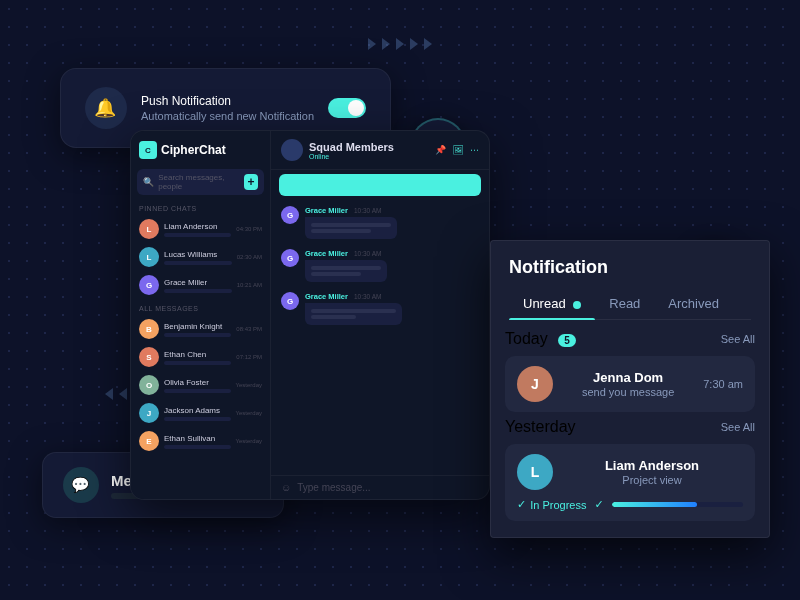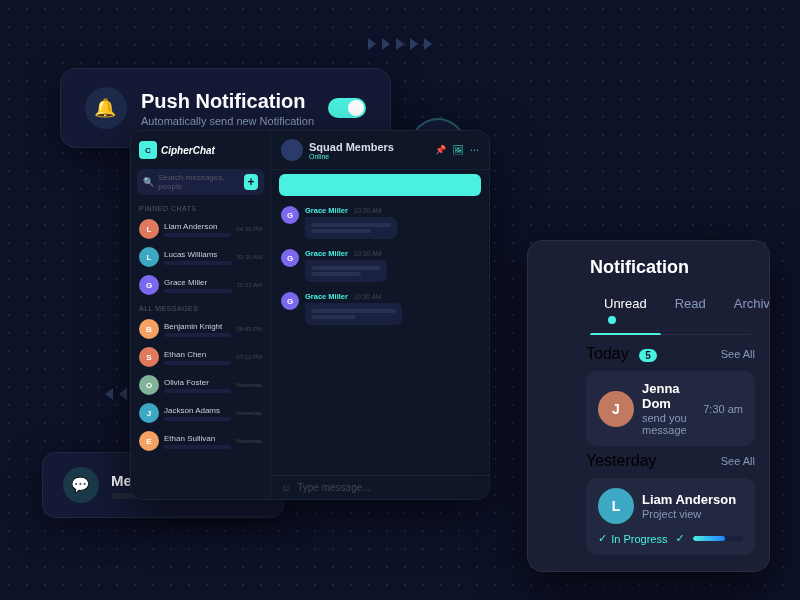--- a/index.html
+++ b/index.html
@@ -75,22 +75,22 @@
       border-radius: 50%;
       display: flex;
       align-items: center;
       justify-content: center;
       font-size: 18px;
       color: #4af0e0;
       flex-shrink: 0;
     }
     .push-text h3 {
       color: #fff;
-      font-size: 20px;
-      font-weight: 700;
+      font-size: 12px;
+      font-weight: 400;
     }
     .push-text p {
       color: #8899bb;
       font-size: 11px;
       margin-top: 2px;
     }
     .toggle {
       margin-left: auto;
       width: 38px;
       height: 20px;
@@ -192,23 +192,22 @@
       border-radius: 4px;
       font-size: 8px;
       display: flex;
       align-items: center;
       justify-content: center;
       color: #0f1628;
       font-weight: bold;
     }
     .logo-text {
       color: #fff;
-      font-size: 10px;
+      font-size: 12px;
       font-weight: 600;
-      font-style: italic;
     }
     .chat-search {
       margin: 4px 6px;
       background: #1a2040;
       border-radius: 6px;
       padding: 4px 6px;
       display: flex;
       align-items: center;
       gap: 4px;
     }
@@ -415,27 +414,26 @@
       border: 2px solid rgba(74,240,224,0.2);
       box-shadow: 0 4px 20px rgba(0,0,0,0.4);
       font-size: 20px;
     }
 
     
     .notification-panel {
       position: absolute;
       top: 240px;
       right: 30px;
-      width: 243px;
+      width: 280px;
       background: #1a1f35;
-      border-radius: 16px;
+      border-radius: 4px;
       box-shadow: 0 16px 48px rgba(0,0,0,0.7);
       overflow: hidden;
       border: 1px solid rgba(255,255,255,0.07);
-      padding-left: 44px;
     }
     .notif-header {
       padding: 16px 18px 0;
     }
     .notif-title {
       color: #fff;
       font-size: 18px;
       font-weight: 700;
     }
     .notif-tabs {
@@ -516,20 +514,21 @@
       flex-shrink: 0;
       display: flex;
       align-items: center;
       justify-content: center;
       font-size: 14px;
       font-weight: bold;
       color: white;
     }
     .notif-item-info {
       flex: 1;
+      text-align: center;
     }
     .notif-item-name {
       color: #fff;
       font-size: 13px;
       font-weight: 600;
     }
     .notif-item-sub {
       color: #8899bb;
       font-size: 11px;
       margin-top: 1px;

